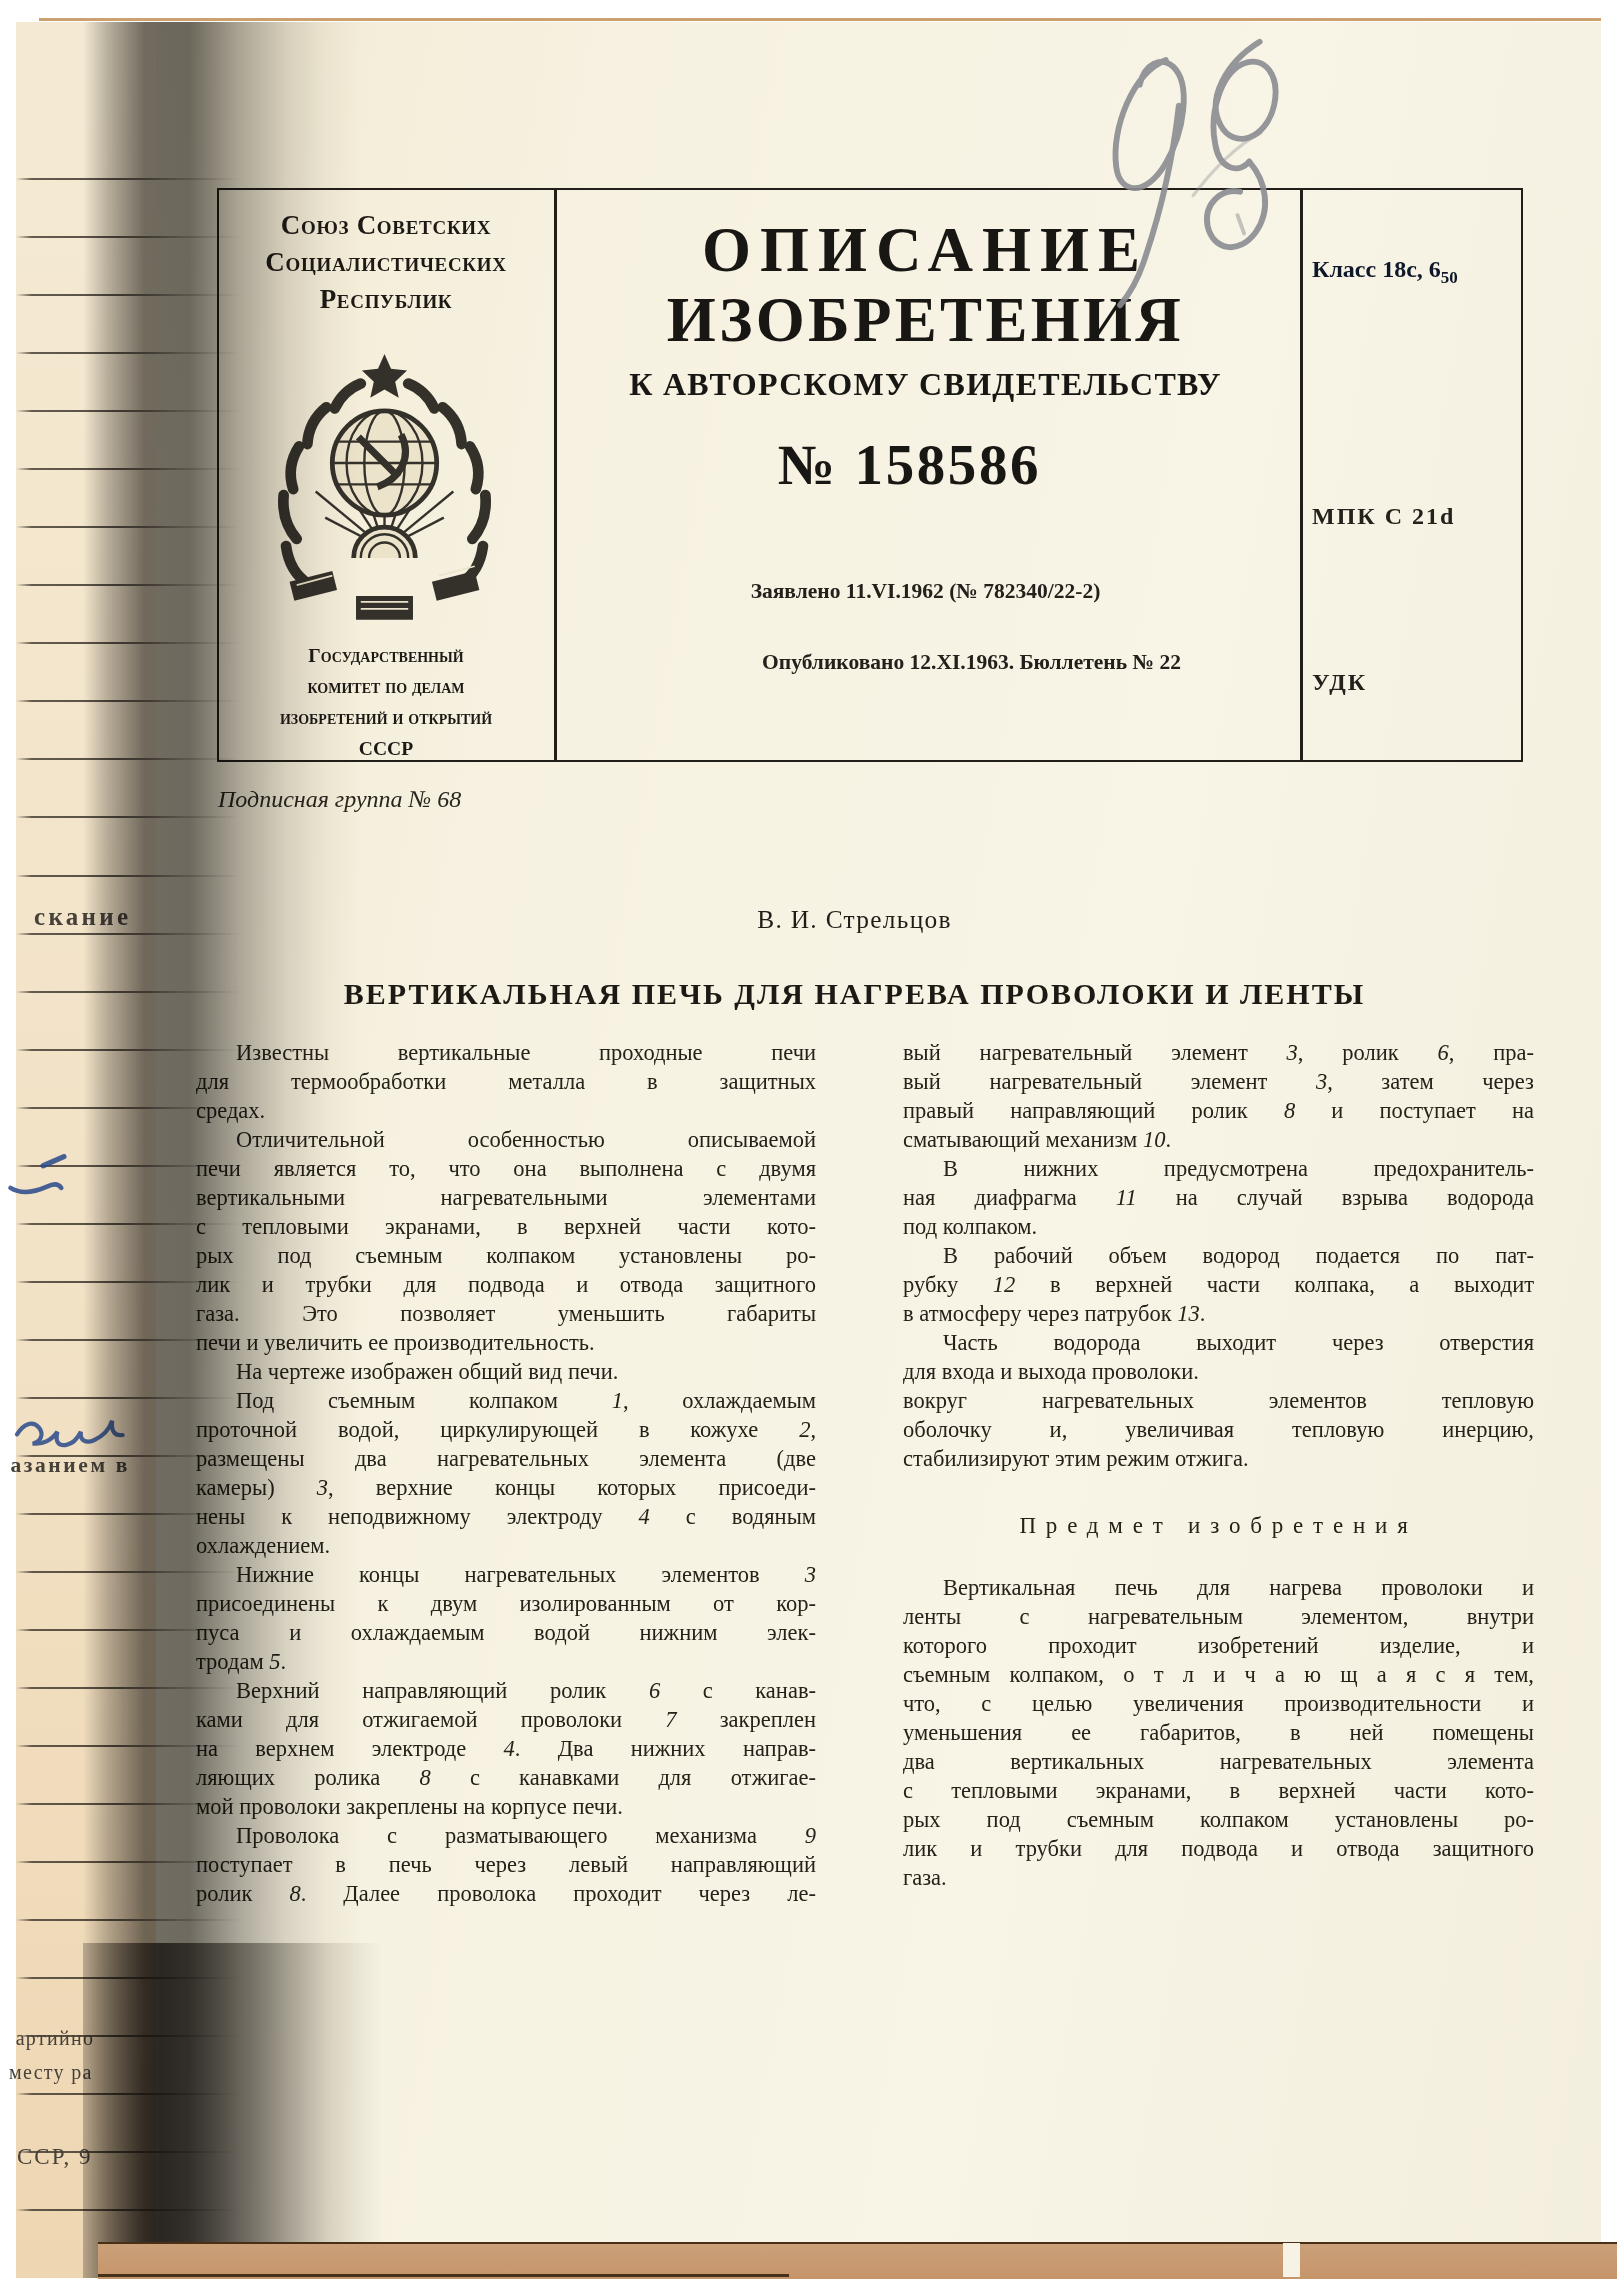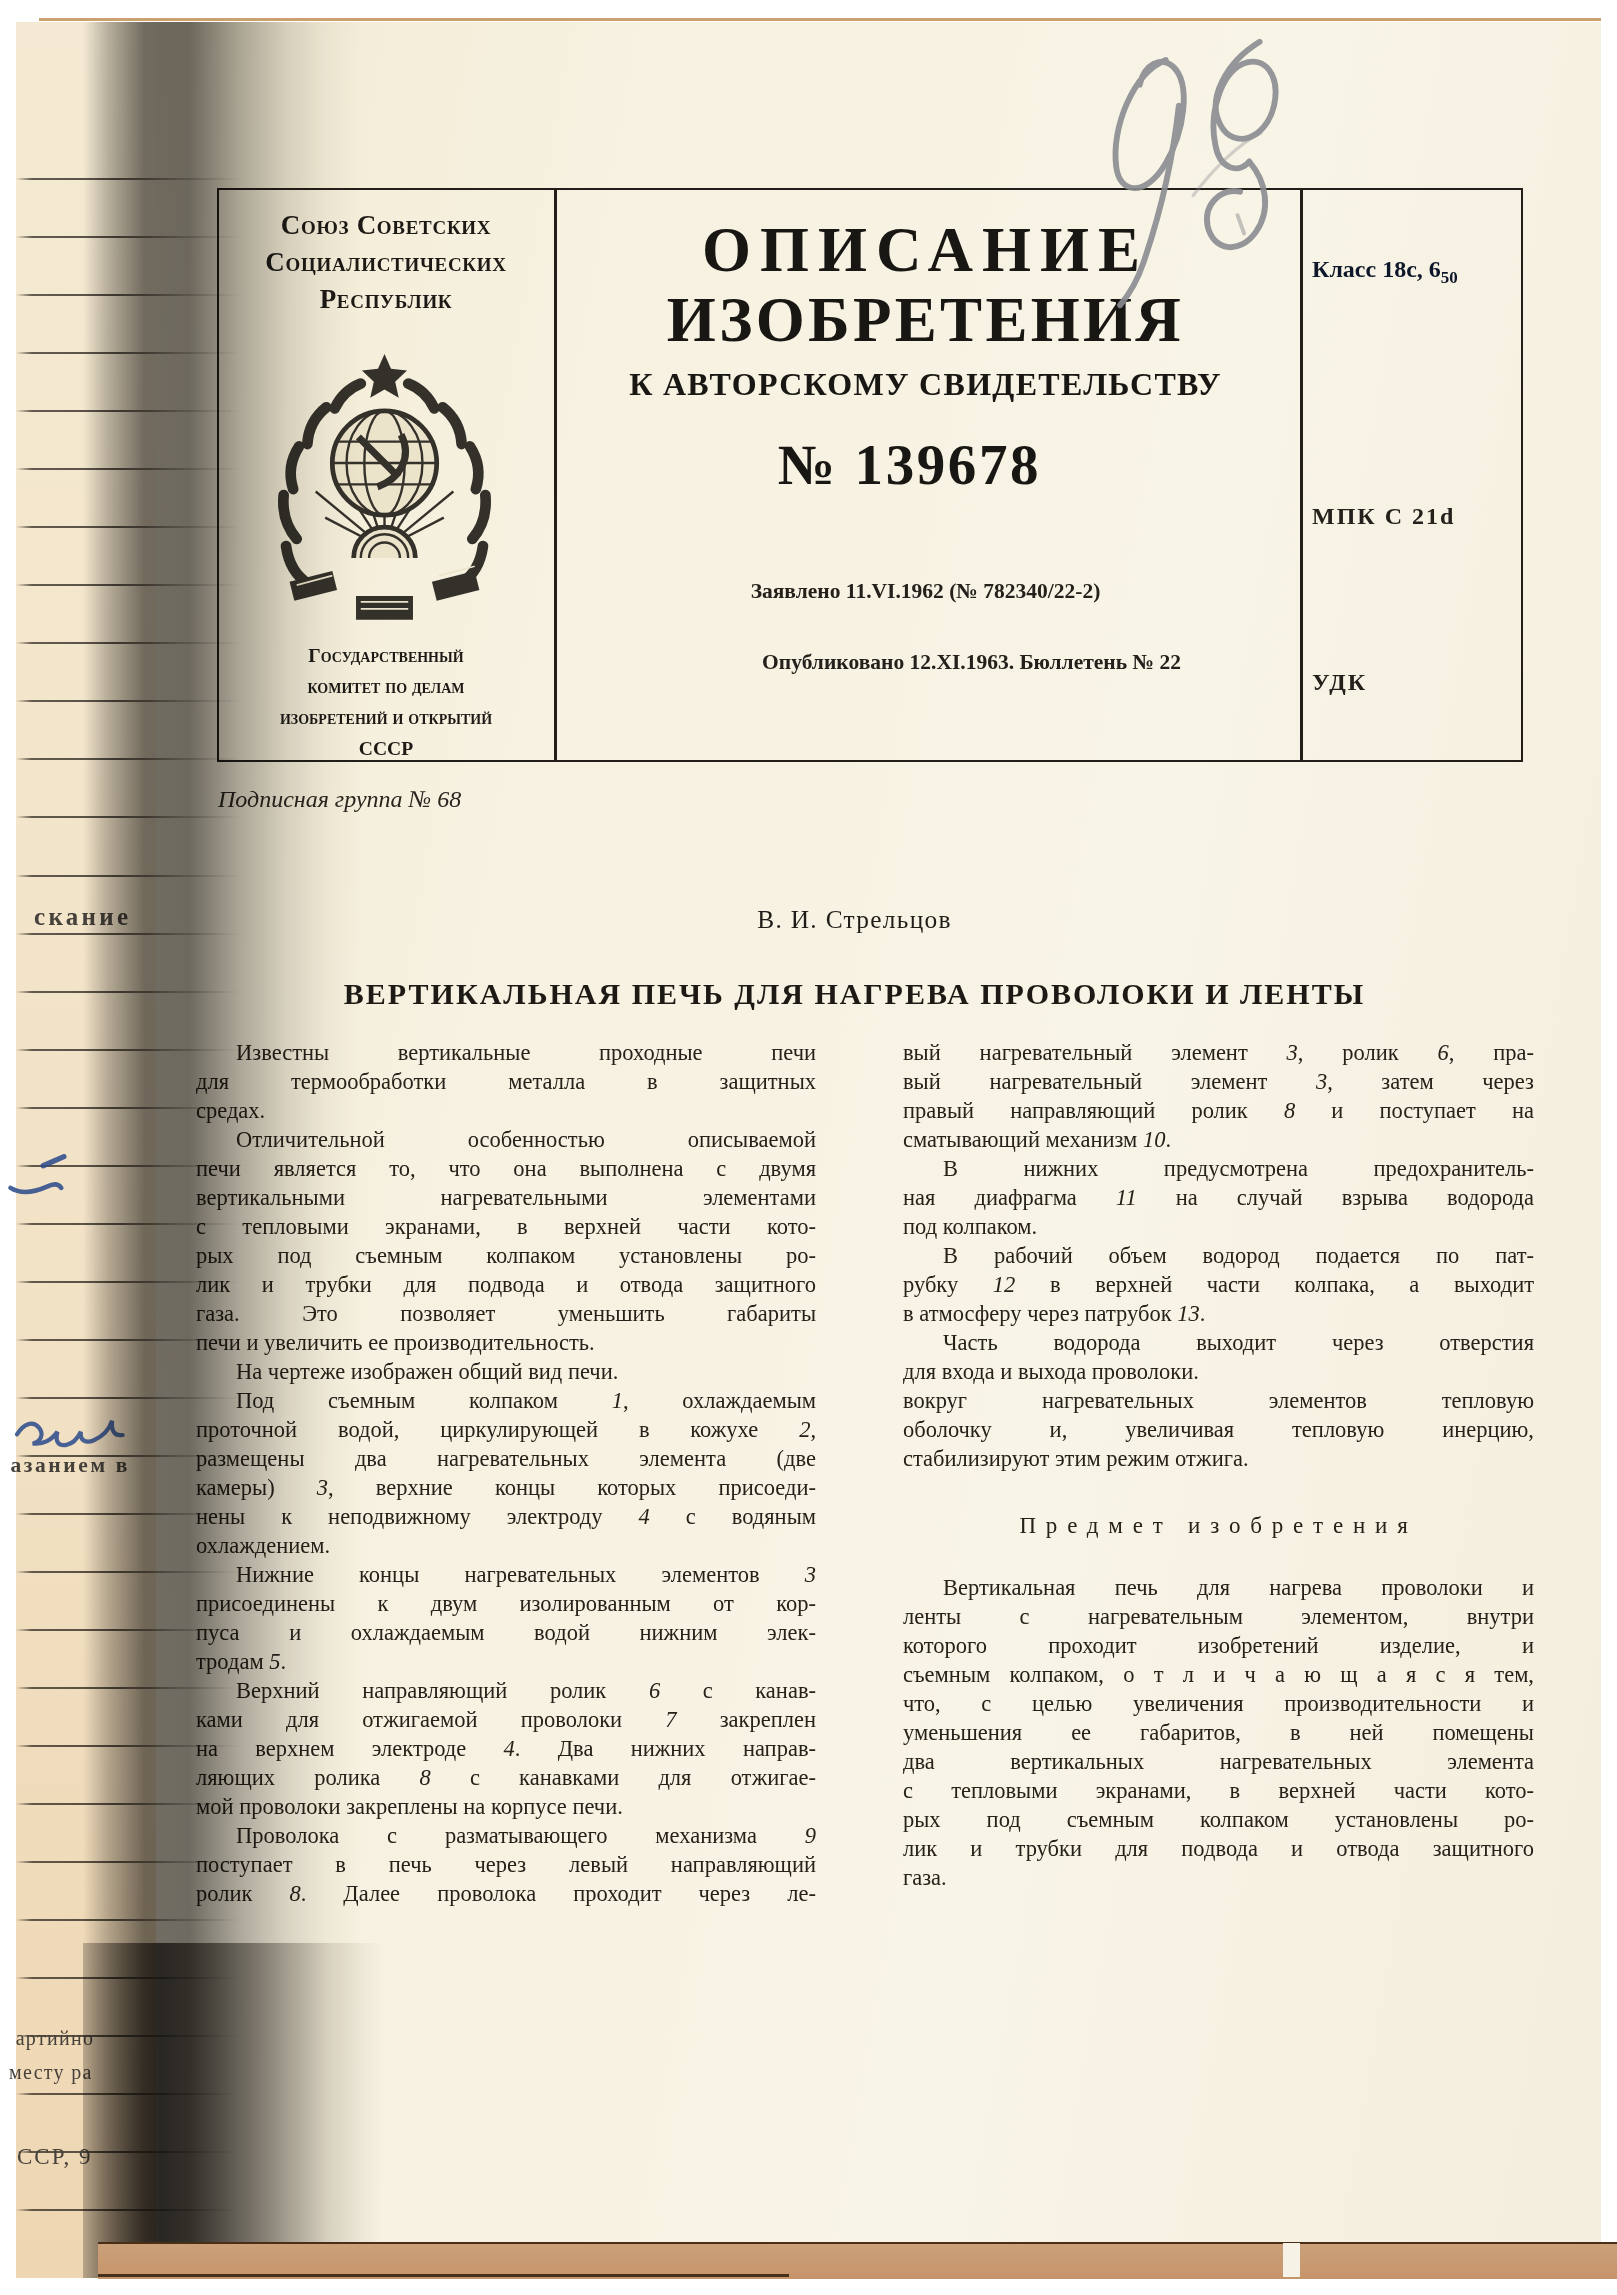--- a/index.html
+++ b/index.html
@@ -190,21 +190,21 @@
   <div class="committee">
     <div>Государственный</div>
     <div>комитет по делам</div>
     <div>изобретений и открытий</div>
     <div>СССР</div>
   </div>
 
   <div class="t1">ОПИСАНИЕ</div>
   <div class="t2">ИЗОБРЕТЕНИЯ</div>
   <div class="t3">К АВТОРСКОМУ СВИДЕТЕЛЬСТВУ</div>
-  <div class="num">№  139678</div>
+  <div class="num">№  158586</div>
   <div class="filed">Заявлено 11.VI.1962 (№ 782340/22-2)</div>
   <div class="pub">Опубликовано 12.XI.1963. Бюллетень № 22</div>
 
   <div class="klass"><span>Класс 18c, 6</span><sub>50</sub></div>
   <div class="mpk">МПК C 21d</div>
   <div class="udk">УДК</div>
 
   <div class="subscription">Подписная группа № 68</div>
   <div class="author">В. И. Стрельцов</div>
   <div class="doc-title">ВЕРТИКАЛЬНАЯ ПЕЧЬ ДЛЯ НАГРЕВА ПРОВОЛОКИ И ЛЕНТЫ</div>

